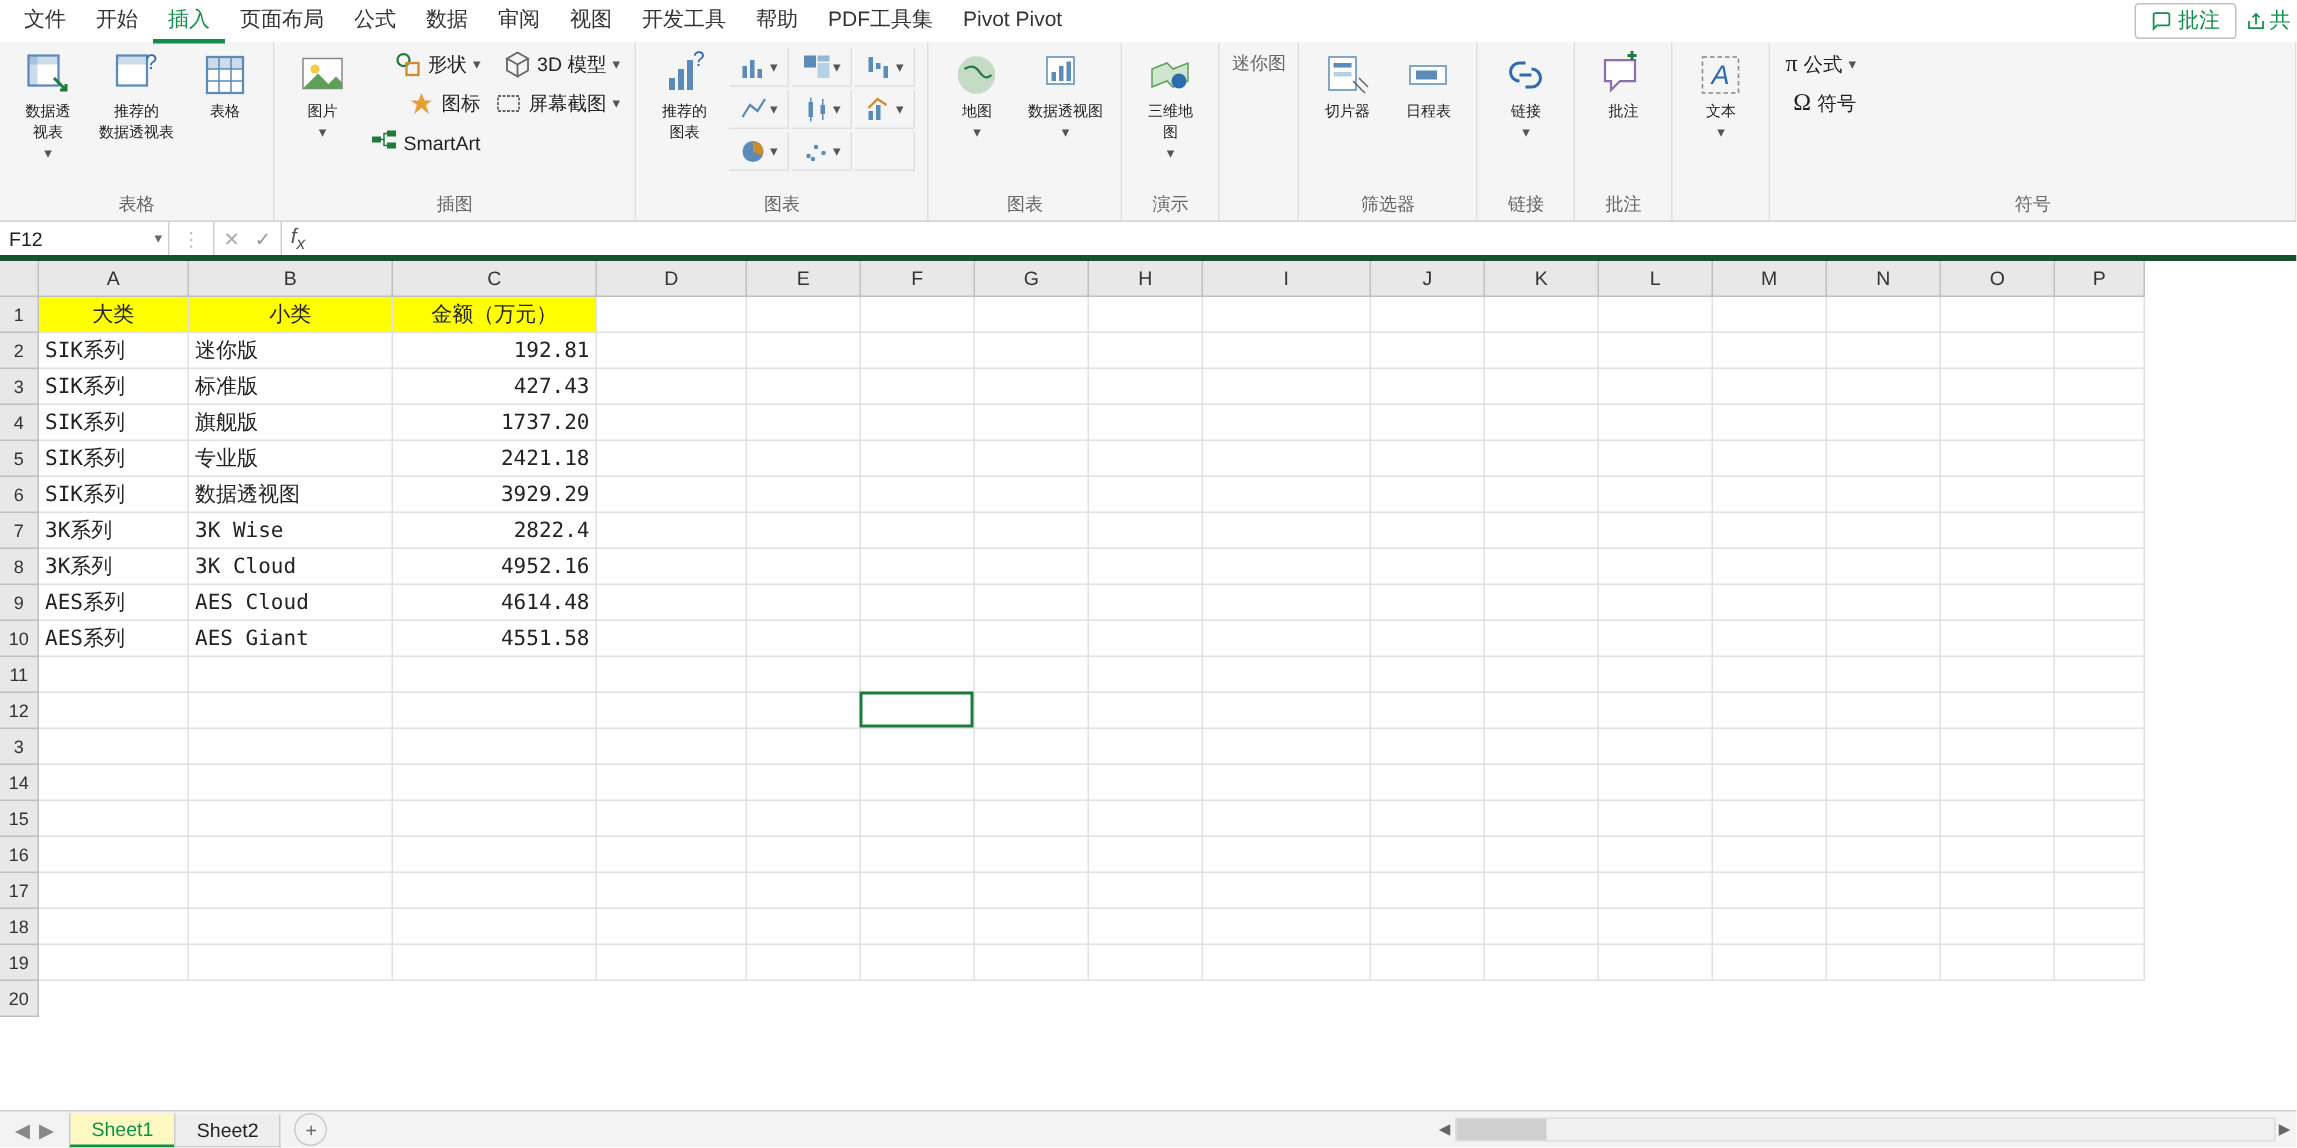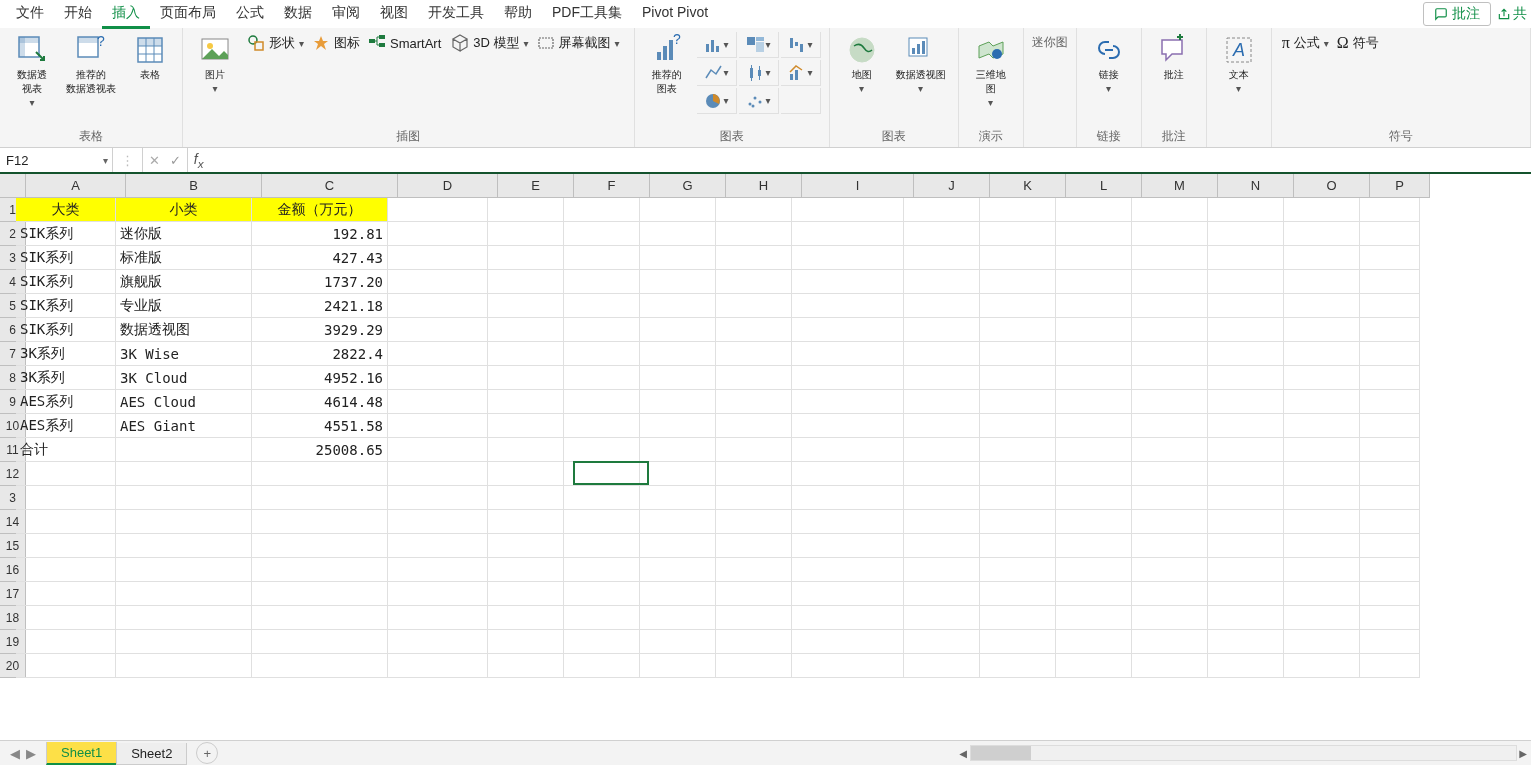--- a/index.html
+++ b/index.html
@@ -15,56 +15,56 @@
   
   
   .ribbon { height: 120px; background: #f5f5f5; border-bottom: 1px solid #d0d0d0; display: flex; }
   .ribbon-group { display: flex; flex-direction: column; justify-content: space-between; padding: 4px 8px 2px 8px; border-right: 1px solid #e0e0e0; }
   .group-body { display: flex; align-items: flex-start; gap: 6px; flex: 1; }
   .group-label { text-align: center; font-size: 12px; color: #666; padding-top: 2px; position: relative;}
   .big-btn { display: flex; flex-direction: column; align-items: center; justify-content: flex-start; padding: 2px 4px; cursor: pointer; min-width:48px;}
   .big-btn .icon { width: 32px; height: 32px; margin-bottom: 2px; }
   .big-btn span { font-size: 10px; text-align: center; line-height: 14px; white-space: nowrap;}
   .arrow-down { font-size: 10px; color:#555; }
-  .vcol { display:flex; flex-direction:row; gap:4px;align-items:flex-end; }
+  .vcol { display:flex; flex-direction:column; gap:4px;align-items:flex-end; }
   .small-row { display:flex; align-items:center; gap:4px; cursor:pointer; font-size:13px; white-space:nowrap; padding:2px 2px;}
   .small-row .sicon { width:18px; height:18px; }
   .mini-grid { display:grid; grid-template-columns: repeat(3, 40px); grid-template-rows: repeat(3, 26px); gap:2px;}
   .mini-grid .cell { display:flex; align-items:center; justify-content:center; cursor:pointer;}
   
   
-  .formula-row { height: 26px; display:flex; align-items:stretch; border-bottom:2px solid #14532d;}
+  .formula-row { height: 26px; display:flex; align-items:stretch; border-bottom:4px solid #14532d;}
   .name-box { width:113px; border-right:1px solid #d0d0d0; display:flex; align-items:center; padding:0 6px; font-size:13px; position:relative;}
   .name-box .dd { position:absolute; right:4px; color:#666; font-size:10px;}
   .fx-controls { display:flex; align-items:center; border-right:1px solid #d0d0d0; padding:0 6px; gap:10px; color:#aaa;}
   .fx-controls .ok { color:#999;}
   .fx-label { display:flex; align-items:center; padding:0 6px; font-style:italic; color:#555; font-size:14px;}
   .formula-input { flex:1; border:none; outline:none; padding:0 6px; font-size:13px;}
   
   
   .grid-area { position:relative; height: calc(765px - 28px - 120px - 26px - 25px); overflow:hidden;}
   .corner { position:absolute; left:0; top:0; width:26px; height:24px; background:#e8e8e8; border-right:1px solid #bfbfbf; border-bottom:1px solid #bfbfbf;}
   .col-headers { position:absolute; left:26px; top:0; height:24px; display:flex;}
   .col-h { background:#e8e8e8; border-right:1px solid #bfbfbf; border-bottom:1px solid #bfbfbf; display:flex; align-items:center; justify-content:center; font-size:13px; color:#333; cursor:pointer;}
   .row-headers { position:absolute; left:0; top:24px; width:26px;}
   .row-h { height:24px; background:#e8e8e8; border-right:1px solid #bfbfbf; border-bottom:1px solid #bfbfbf; display:flex; align-items:center; justify-content:center; font-size:12px; color:#333; cursor:pointer;}
-  .cells { position:absolute; left:16px; top:24px;}
+  .cells { position:absolute; left:26px; top:24px;}
   .row { display:flex; height:24px;}
   .cell { border-right:1px solid #e0e0e0; border-bottom:1px solid #e0e0e0; padding:0 4px; display:flex; align-items:center; font-size:14px; font-family: SimSun, monospace; white-space:nowrap; overflow:hidden;}
   .cell.header { background:#ffff00; justify-content:center;}
   .cell.num { justify-content:flex-end; font-family: Consolas, monospace;}
   .selected-cell-border { position:absolute; border:2px solid #1e7a3e; pointer-events:none;}
   
   
   .sheet-bar { height:25px; border-top:1px solid #d0d0d0; display:flex; align-items:center; background:#f3f3f3; position:relative;}
   .sheet-nav { display:flex; gap:6px; padding:0 10px; color:#888;}
   .sheet-nav span { cursor:pointer; }
   .sheet-tabs { display:flex; align-items:flex-end; height:100%;}
   .sheet-tab { padding:3px 14px; border:1px solid #ccc; border-top:none; background:#eee; font-size:13px; cursor:pointer; margin-right:-1px;}
-  .sheet-tab.active { background:#fde047; color:#108f47; border-bottom:2px solid #108f47;}
+  .sheet-tab.active { background:#fef9c3; color:#108f47; border-bottom:2px solid #108f47;}
   .new-sheet { width:22px; height:22px; border:1px solid #ccc; border-radius:50%; display:flex; align-items:center; justify-content:center; margin-left:10px; cursor:pointer; color:#666;}
   .hscroll { position:absolute; right:14px; bottom:4px; left:970px; height:16px; background:#f0f0f0; border:1px solid #ddd;}
   .hscroll-thumb { position:absolute; left:0; top:0; bottom:0; width:60px; background:#cfcfcf;}
   .hscroll-arrow-l { position:absolute; left:-16px; top:0; width:16px; height:100%; display:flex; align-items:center; justify-content:center; font-size:10px; color:#666;}
   .hscroll-arrow-r { position:absolute; right:-14px; top:0; width:14px; height:100%; display:flex; align-items:center; justify-content:center; font-size:10px; color:#666;}
   
   svg { display:block; }
 </style>
 </head>
 <body>
@@ -314,20 +314,41 @@
         <span class="arrow-down">▾</span>
       </div>
     </div>
     <div class="group-label">演示</div>
   </div>
 
   <div class="ribbon-group">
     <div class="group-label">迷你图</div>
   </div>
 
+  <div class="ribbon-group">
+    <div class="group-body">
+      <div class="big-btn">
+        <svg class="icon" viewBox="0 0 32 32">
+            <rect x="4" y="4" width="18" height="22" fill="#fff" stroke="#5b8bb8"></rect>
+            <rect x="7" y="8" width="12" height="3" fill="#5b8bb8"></rect>
+            <rect x="7" y="14" width="12" height="3" fill="#b8d0e4"></rect>
+            <path d="M20 20 L28 28 M24 18 L30 24" stroke="#666"></path>
+          </svg>
+        <span>切片器</span>
+      </div>
+      <div class="big-btn">
+        <svg class="icon" viewBox="0 0 32 32">
+            <rect x="4" y="10" width="24" height="12" fill="#fff" stroke="#5b8bb8"></rect>
+            <rect x="8" y="13" width="14" height="6" fill="#5b8bb8"></rect>
+          </svg>
+        <span>日程表</span>
+      </div>
+    </div>
+    <div class="group-label">筛选器</div>
+  </div>
 
   <div class="ribbon-group">
     <div class="group-body">
       <div class="big-btn">
         <svg class="icon" viewBox="0 0 32 32">
             <path d="M12 20 a6 6 0 0 1 0-12 h4 M20 12 a6 6 0 0 1 0 12 h-4 M12 16 h8" stroke="#2b6cb0" stroke-width="2" fill="none"></path>
           </svg>
         <span>链接</span>
         <span class="arrow-down">▾</span>
       </div>
@@ -616,38 +637,20 @@
         <div class="cell" style="width: 112px;"></div>
         <div class="cell" style="width: 76px;"></div>
         <div class="cell" style="width: 76px;"></div>
         <div class="cell" style="width: 76px;"></div>
         <div class="cell" style="width: 76px;"></div>
         <div class="cell" style="width: 76px;"></div>
         <div class="cell" style="width: 76px;"></div>
         <div class="cell" style="width: 60px;"></div>
       </div>
       <div class="row">
-        <div class="cell" style="width: 100px;">合计</div>
-        <div class="cell" style="width: 136px;"></div>
-        <div class="cell num" style="width: 136px;">25008.65</div>
-        <div class="cell" style="width: 100px;"></div>
-        <div class="cell" style="width: 76px;"></div>
-        <div class="cell" style="width: 76px;"></div>
-        <div class="cell" style="width: 76px;"></div>
-        <div class="cell" style="width: 76px;"></div>
-        <div class="cell" style="width: 112px;"></div>
-        <div class="cell" style="width: 76px;"></div>
-        <div class="cell" style="width: 76px;"></div>
-        <div class="cell" style="width: 76px;"></div>
-        <div class="cell" style="width: 76px;"></div>
-        <div class="cell" style="width: 76px;"></div>
-        <div class="cell" style="width: 76px;"></div>
-        <div class="cell" style="width: 60px;"></div>
-      </div>
-      <div class="row">
         <div class="cell" style="width: 100px;"></div>
         <div class="cell" style="width: 136px;"></div>
         <div class="cell" style="width: 136px;"></div>
         <div class="cell" style="width: 100px;"></div>
         <div class="cell" style="width: 76px;"></div>
         <div class="cell" style="width: 76px;"></div>
         <div class="cell" style="width: 76px;"></div>
         <div class="cell" style="width: 76px;"></div>
         <div class="cell" style="width: 112px;"></div>
         <div class="cell" style="width: 76px;"></div>

